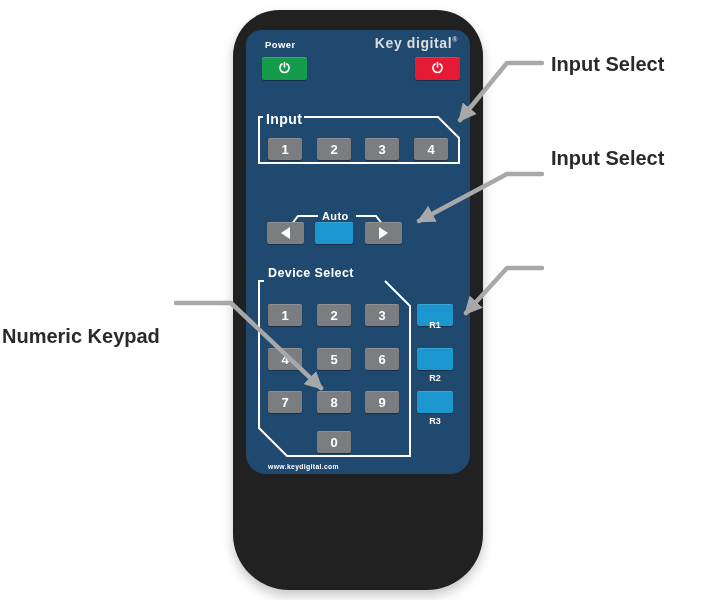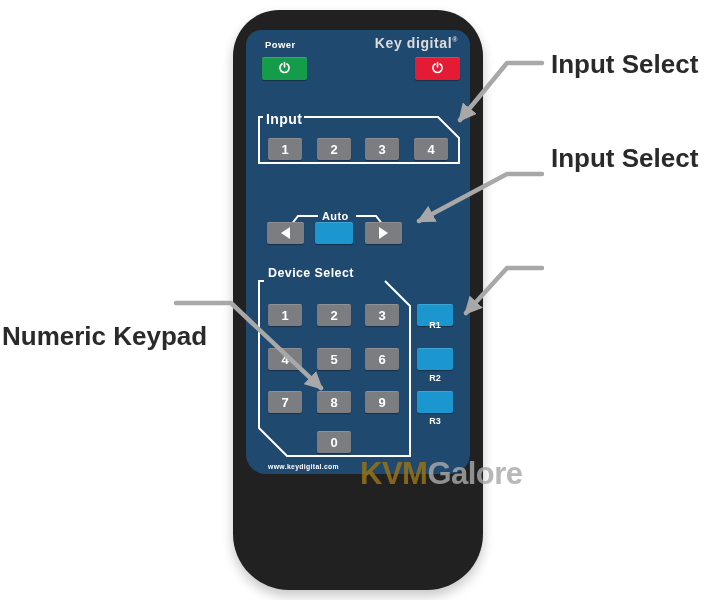--- a/index.html
+++ b/index.html
@@ -75,21 +75,21 @@
           color:#fff; font-weight:bold; font-size:9px; }
   .rlab1 { top:290px; } .rlab2 { top:343px; } .rlab3 { top:386px; }
 
   .tri-left  { width:0; height:0; border-top:6px solid transparent;
                border-bottom:6px solid transparent; border-right:9px solid #fff; }
   .tri-right { width:0; height:0; border-top:6px solid transparent;
                border-bottom:6px solid transparent; border-left:9px solid #fff; }
 
   
   .callout {
-    position:absolute; color:#2a2a2a; font-size:26px; font-weight:600;
+    position:absolute; color:#2a2a2a; font-size:20px; font-weight:600;
     line-height:26px; white-space:nowrap;
   }
   .co-input   { left:551px; top:51px; }
   .co-scroll  { left:551px; top:145px; }
   .co-r       { left:551px; top:256px; }
   .co-keypad  { left:2px;   top:275px;margin-top:48px; }
 
   .arrows { position:absolute; left:0; top:0; width:714px; height:600px; pointer-events:none; }
 
   
@@ -188,17 +188,14 @@
       <path d="M 176,303 L 231,303 L 321,388" marker-end="url(#ah)"></path>
     </g>
   </svg>
 
   <div class="callout co-input">Input Select</div>
   <div class="callout co-scroll">
     <div>Input Select</div>
   </div>
   <div class="callout co-keypad">Numeric Keypad</div>
 
-  <div class="watermark">
-    <span class="wm-a">KVM</span><span class="wm-b">Galore</span>
-  </div>
 
 </div>
 
 </body></html>

